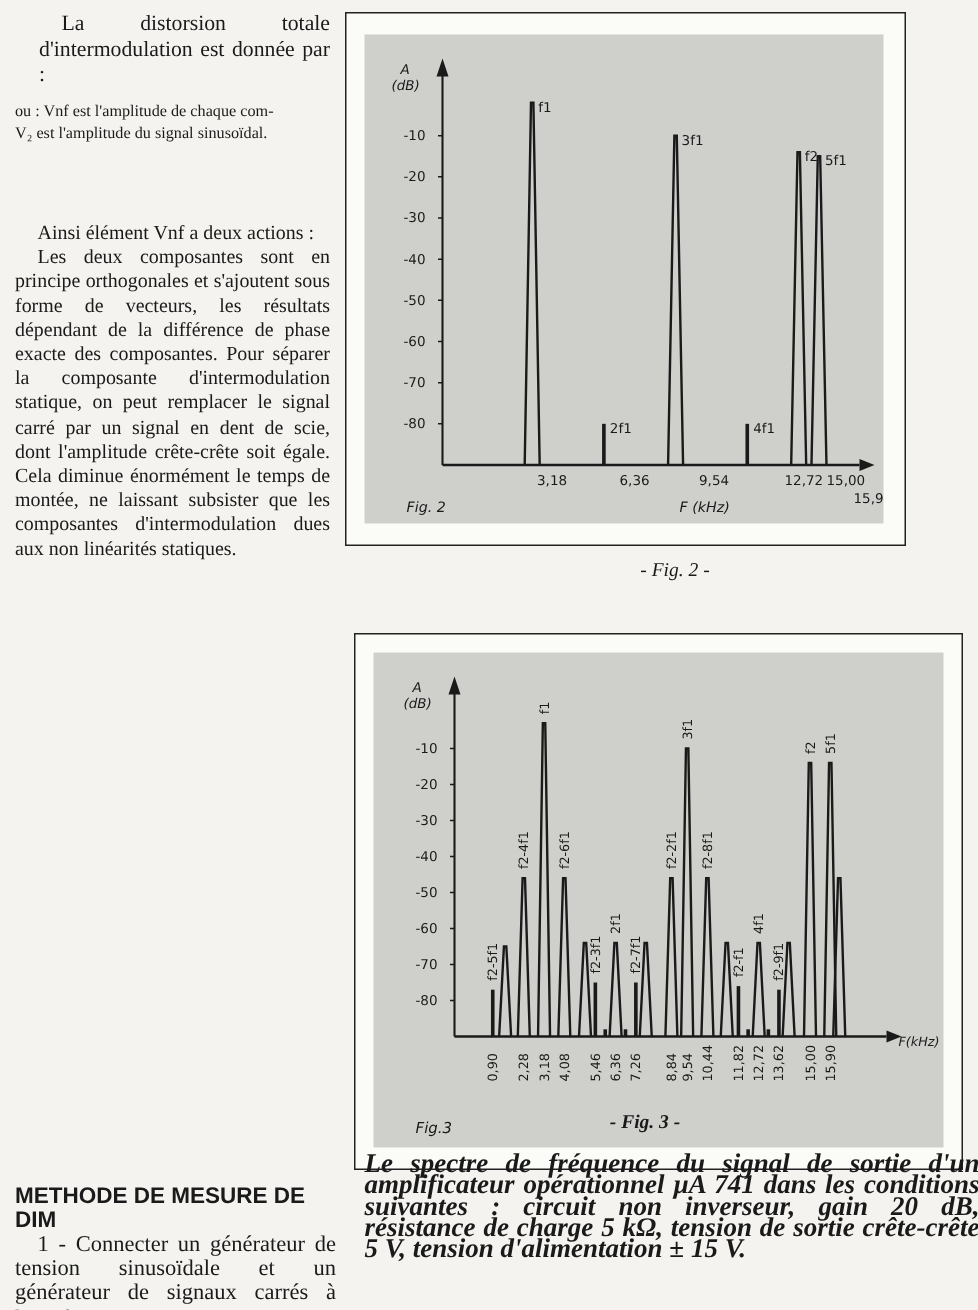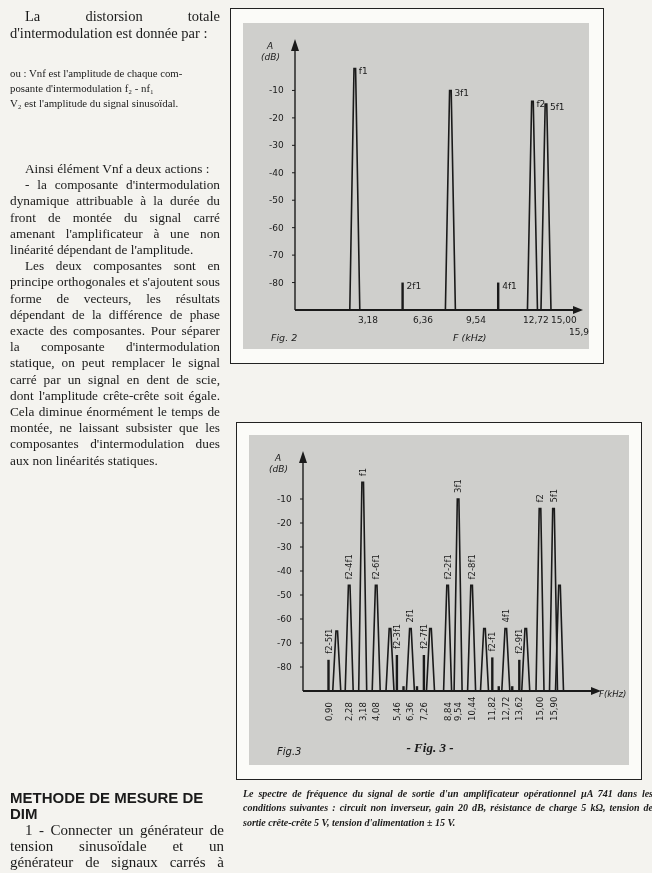--- a/index.html
+++ b/index.html
@@ -7,43 +7,41 @@
   .col-left{position:absolute;left:10px;top:0;width:210px;font-size:13.3px;line-height:16.2px;}
   .col-left p{margin:0;text-align:justify;}
   .indent{text-indent:15px;}
   .lead{font-size:14.5px;line-height:17px;margin-top:8px !important;text-indent:15px;}
   .formula{font-size:11px;margin-top:14px;position:relative;height:40px;}
   .formula .lhs{position:absolute;left:2px;top:8px;}
   .formula .sum{position:absolute;left:90px;top:0px;font-size:18px;}
   .formula .n{position:absolute;left:88px;top:24px;font-size:11.5px;}
   .formula .rhs{position:absolute;left:120px;top:8px;}
   .formula .num{position:absolute;left:190px;top:8px;}
-  .defs{font-size:10.8px;line-height:15px;margin-top:24px;}
+  .defs{font-size:10.8px;line-height:15px;margin-top:8px;}
   .defs div{white-space:nowrap;}
   .heading{font-family:"Liberation Sans","DejaVu Sans",sans-serif;font-weight:bold;font-size:15px;line-height:16px;margin-top:0;position:absolute;left:10px;top:790px;width:210px;}
   .methode-text{position:absolute;left:10px;top:822px;width:214px;font-size:15px;line-height:16.2px;text-align:justify;}
   .fig{position:absolute;border:1.5px solid #222;background:#fbfbf8;}
   .fig .plot{position:absolute;background:#cfcfcc;}
   .caption{position:absolute;text-align:center;font-style:italic;font-size:13px;line-height:15px;}
-  .caption3{position:absolute;left:243px;top:787px;width:410px;font-style:italic;font-weight:bold;font-size:10px;line-height:14.3px;text-align:justify;}
+  .caption3{position:absolute;left:243px;top:768px;width:410px;font-style:italic;font-weight:bold;font-size:18px;line-height:14.3px;text-align:justify;}
   svg text{font-family:"DejaVu Sans","Liberation Sans",sans-serif;}
 </style>
 </head>
 <body>
 
 <div class="col-left">
-  <p class="lead" style="margin-top:8px;">La distorsion totale d'intermodulation est donnée par :</p>
+  <p class="lead" style="margin-top:8px;margin-left:16px;">La distorsion totale d'intermodulation est donnée par :</p>
   <div class="defs">
     <div>ou : Vnf   est l'amplitude de chaque com-</div>
-    <div>posante d'intermodulation f₂ - nf₁</div>
     <div>V₂   est l'amplitude du signal sinusoïdal.</div>
   </div>
   <div style="height:50px"></div>
   <p class="indent">Ainsi élément Vnf a deux actions :</p>
-  <p class="indent">- la composante d'intermodulation dynamique attribuable à la durée du front de montée du signal carré amenant l'amplificateur à une non linéarité dépendant de l'amplitude.</p>
   <p class="indent">Les deux composantes sont en principe orthogonales et s'ajoutent sous forme de vecteurs, les résultats dépendant de la différence de phase exacte des composantes. Pour séparer la composante d'intermodulation statique, on peut remplacer le signal carré par un signal en dent de scie, dont l'amplitude crête-crête soit égale. Cela diminue énormément le temps de montée, ne laissant subsister que les composantes d'intermodulation dues aux non linéarités statiques.</p>
 </div>
 
 <div class="heading">METHODE DE MESURE DE DIM</div>
 <div class="methode-text indent" style="text-indent:15px;">1 - Connecter un générateur de tension sinusoïdale et un générateur de signaux carrés à l'entrée</div>
 
 <div class="fig" style="left:230px;top:8px;width:372px;height:354px;">
   <div class="plot" style="left:12px;top:14px;width:346px;height:326px;">
     <svg id="chart2" width="346" height="326" viewBox="0 0 346 326">
         <line x1="52" y1="287" x2="52" y2="22" stroke="#1a1a1a" stroke-width="1.4"></line>
@@ -85,20 +83,21 @@
         <text x="223" y="300" font-size="9" fill="#1a1a1a">9,54</text>
         <text x="280" y="300" font-size="9" fill="#1a1a1a">12,72</text>
         <text x="308" y="300" font-size="9" fill="#1a1a1a">15,00</text>
         <text x="326" y="312" font-size="9" fill="#1a1a1a">15,90</text>
         <text x="210" y="318" font-size="9.5" fill="#1a1a1a" font-style="italic">F (kHz)</text>
         <text x="28" y="318" font-size="9.5" fill="#1a1a1a" font-style="italic">Fig. 2</text>
       </svg>
   </div>
 </div>
 <div class="caption" style="left:300px;top:372px;width:300px;">
+  <div>- Fig. 2 -</div>
 </div>
 
 <div class="fig" style="left:236px;top:422px;width:404px;height:356px;">
   <div class="plot" style="left:12px;top:12px;width:380px;height:330px;">
     <svg id="chart3" width="380" height="330" viewBox="0 0 380 330">
         <line x1="54" y1="256" x2="54" y2="22" stroke="#1a1a1a" stroke-width="1.4"></line>
         <path d="M50 28 L54 16 L58 28 Z" fill="#1a1a1a"></path>
         <text x="26" y="26" font-size="9" fill="#1a1a1a" font-style="italic">A</text>
         <text x="20" y="37" font-size="9" fill="#1a1a1a" font-style="italic">(dB)</text>
         <line x1="51" y1="64" x2="54" y2="64" stroke="#1a1a1a" stroke-width="1"></line>

